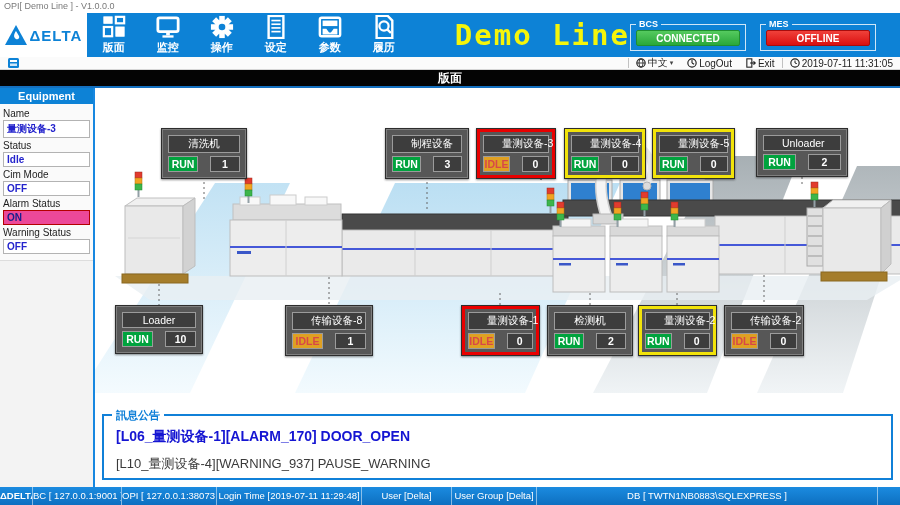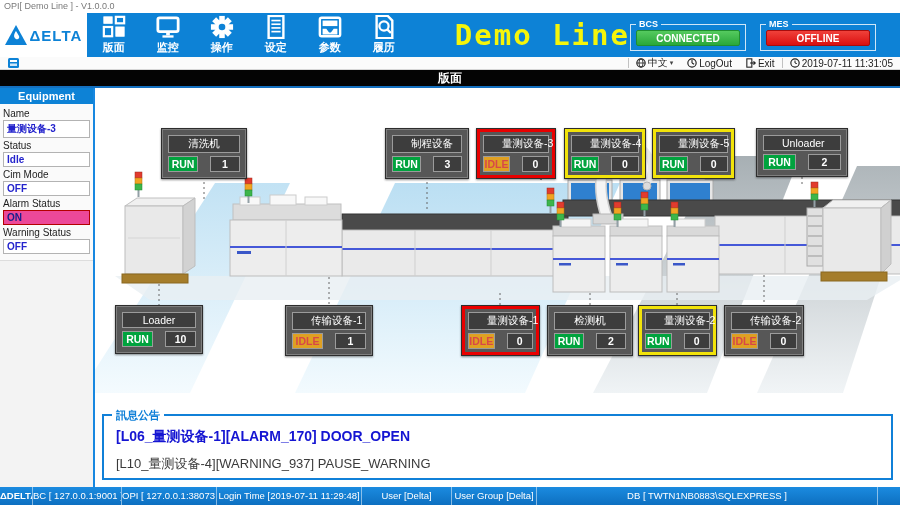--- a/index.html
+++ b/index.html
@@ -474,21 +474,21 @@
           <div class="eq-inner">
               <div class="eq-title">Loader</div>
           <div class="eq-row">
                 <span class="eq-state run">RUN</span>
                 <span class="eq-count">10</span>
               </div>
             </div>
         </div>
         <div class="eq-box" style="left:190px;top:217px;width:88px">
           <div class="eq-inner">
-              <div class="eq-title">传输设备-1</div>
+              <div class="eq-title">传输设备-8</div>
           <div class="eq-row">
                 <span class="eq-state idle">IDLE</span>
                 <span class="eq-count">1</span>
               </div>
             </div>
         </div>
         <div class="eq-box alert-red" style="left:366px;top:217px;width:79px">
           <div class="eq-inner">
               <div class="eq-title">量测设备-1</div>
           <div class="eq-row">

